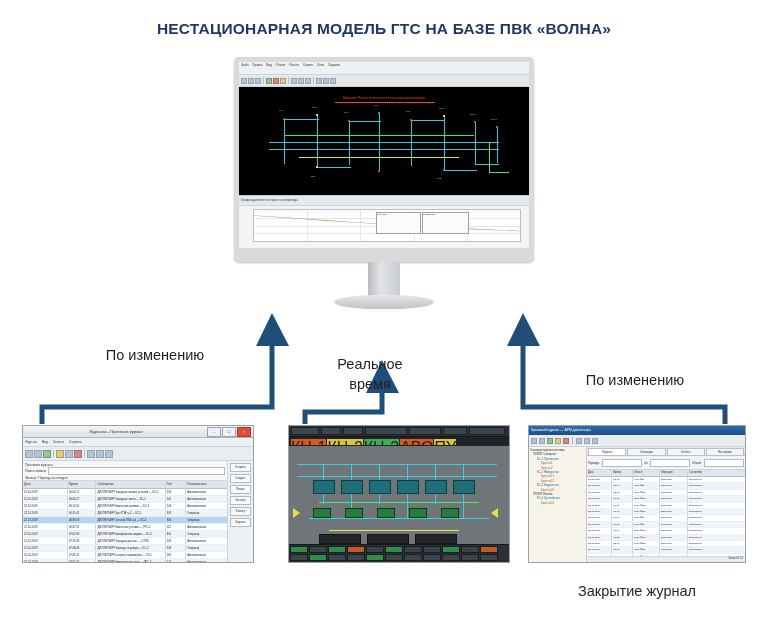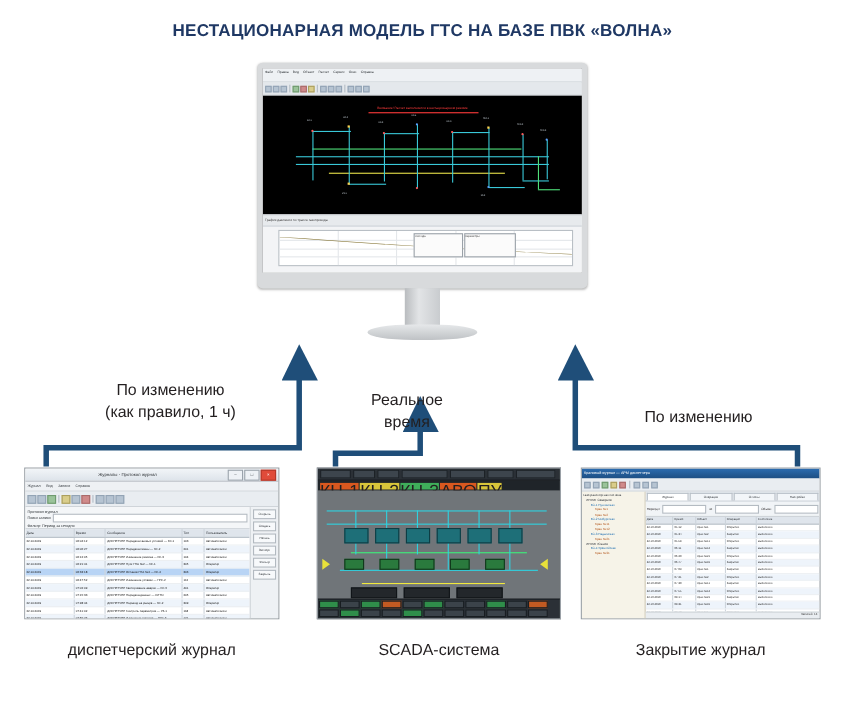--- a/index.html
+++ b/index.html
@@ -705,21 +705,20 @@
 
   <polyline points="42,424 42,407 272,407 272,330" fill="none" stroke="#1f4e79" stroke-width="5" marker-end="url(#ah)"></polyline>
 
   <polyline points="305,424 305,412 382,412 382,377" fill="none" stroke="#1f4e79" stroke-width="5" marker-end="url(#ah)"></polyline>
 
   <polyline points="725,424 725,407 523,407 523,330" fill="none" stroke="#1f4e79" stroke-width="5" marker-end="url(#ah)"></polyline>
 </svg>
 
 <div class="arrow-label lab-left">
   <div>По изменению</div>
-  <div>(как правило, 1 ч)</div>
 </div>
 <div class="arrow-label lab-mid">
   <div>Реальное</div>
   <div>время</div>
 </div>
 <div class="arrow-label lab-right">
   <div>По изменению</div>
 </div>
 
 <div class="panel panel-a">
@@ -858,21 +857,20 @@
       <div class="btn">Печать</div>
       <div class="btn">Экспорт</div>
       <div class="btn">Фильтр</div>
       <div class="btn">Закрыть</div>
     </div>
   </div>
 
 </div>
 
 <div class="caption cap-a">
-  <div>диспетчерский журнал</div>
 </div>
 
 <div class="panel panel-b">
   <div class="scada">
     <div class="scada-top">
       <span class="chip" style="width:26px"></span>
       <span class="chip" style="width:18px"></span>
       <span class="chip" style="width:18px"></span>
       <span class="chip" style="width:40px"></span>
       <span class="chip" style="width:30px"></span>
@@ -947,21 +945,20 @@
       <span class="cell"></span>
       <span class="cell"></span>
       <span class="cell"></span>
       <span class="cell"></span>
       <span class="cell"></span>
     </div>
   </div>
 </div>
 
 <div class="caption cap-b">
-  <div>SCADA-система</div>
 </div>
 
 <div class="panel panel-c">
   <div class="pc-title">Крановый журнал — АРМ диспетчера</div>
   <div class="pc-tools">
     <span class="tb-ico"></span>
     <span class="tb-ico"></span>
     <span class="tb-ico grn"></span>
     <span class="tb-ico yel"></span>
     <span class="tb-ico red"></span>

